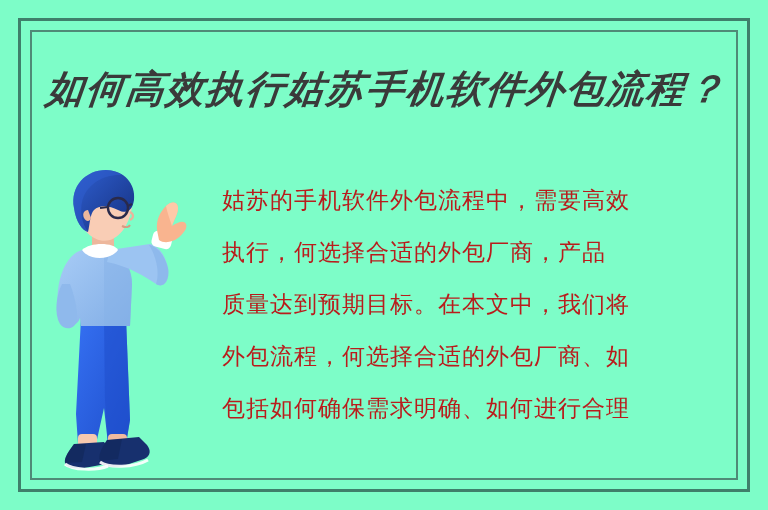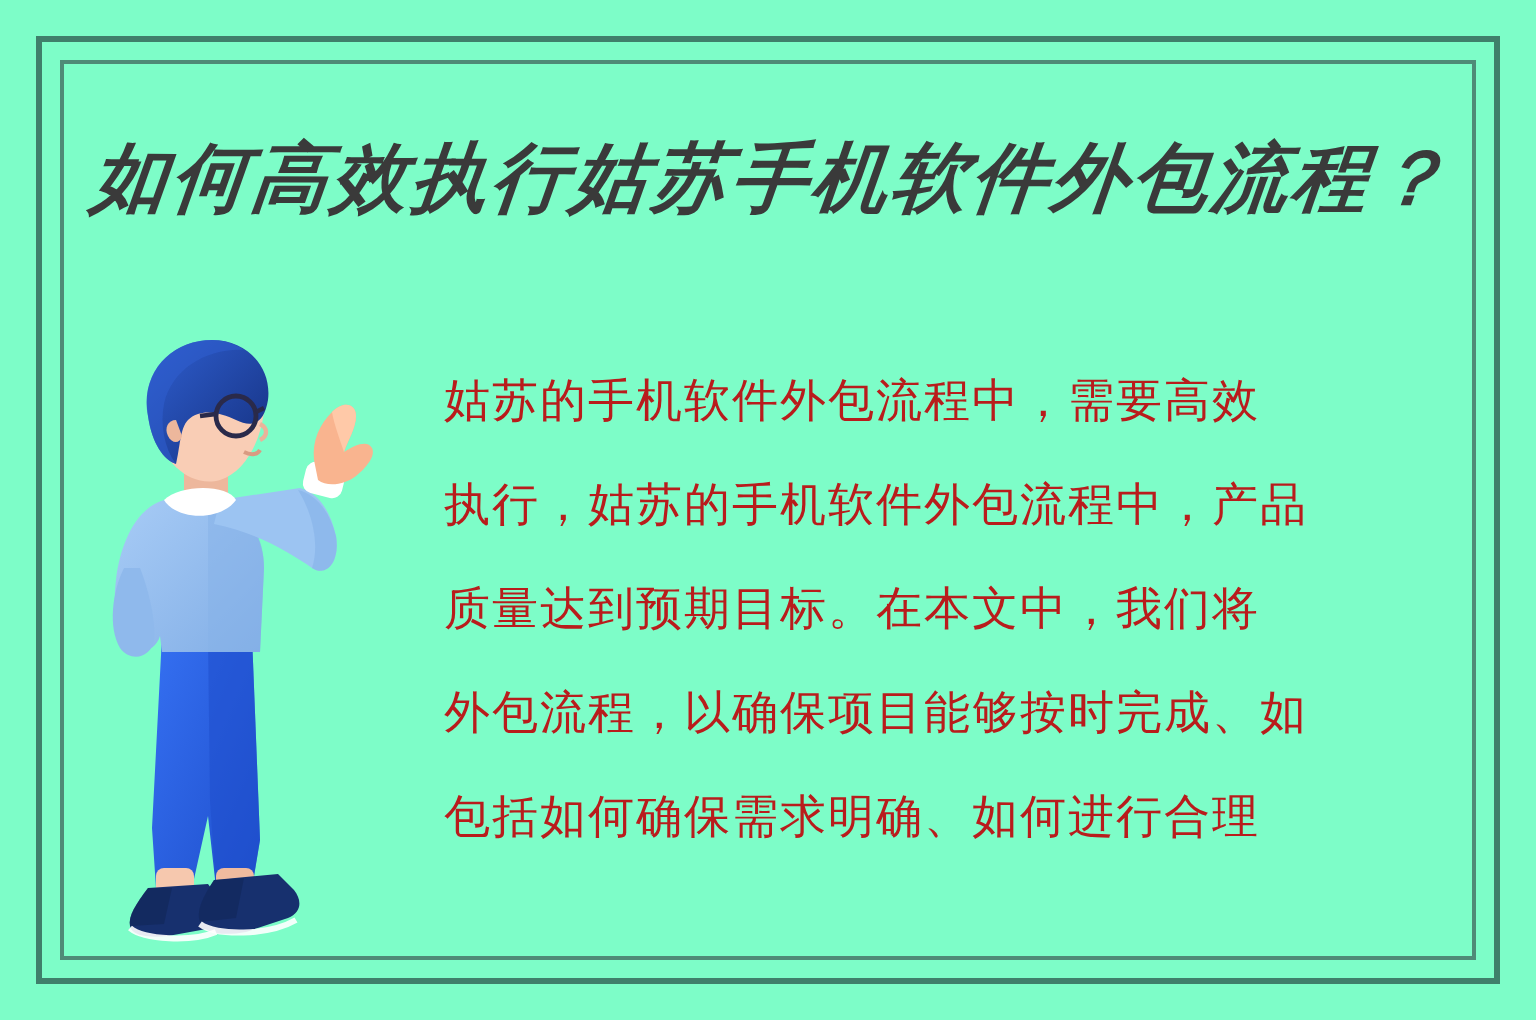--- a/index.html
+++ b/index.html
@@ -181,19 +181,19 @@
 
         <path d="M78 44 C82 46 82 50 78 52" stroke="#eab39a" stroke-width="2.2" fill="none"></path>
 
         <path d="M70 58 C74 60 77 59 78 57" stroke="#d99b82" stroke-width="2" fill="none"></path>
       </g>
     </svg>
   </div>
 
   <div class="body-text">
     <p>姑苏的手机软件外包流程中，需要高效</p>
-    <p>执行，姑苏的手机软件外包流程中，产品</p>
+    <p>执行，何选择合适的外包厂商，产品</p>
     <p>质量达到预期目标。在本文中，我们将</p>
-    <p>外包流程，以确保项目能够按时完成、如</p>
+    <p>外包流程，何选择合适的外包厂商、如</p>
     <p>包括如何确保需求明确、如何进行合理</p>
   </div>
 
 </div>
 
 </body></html>

